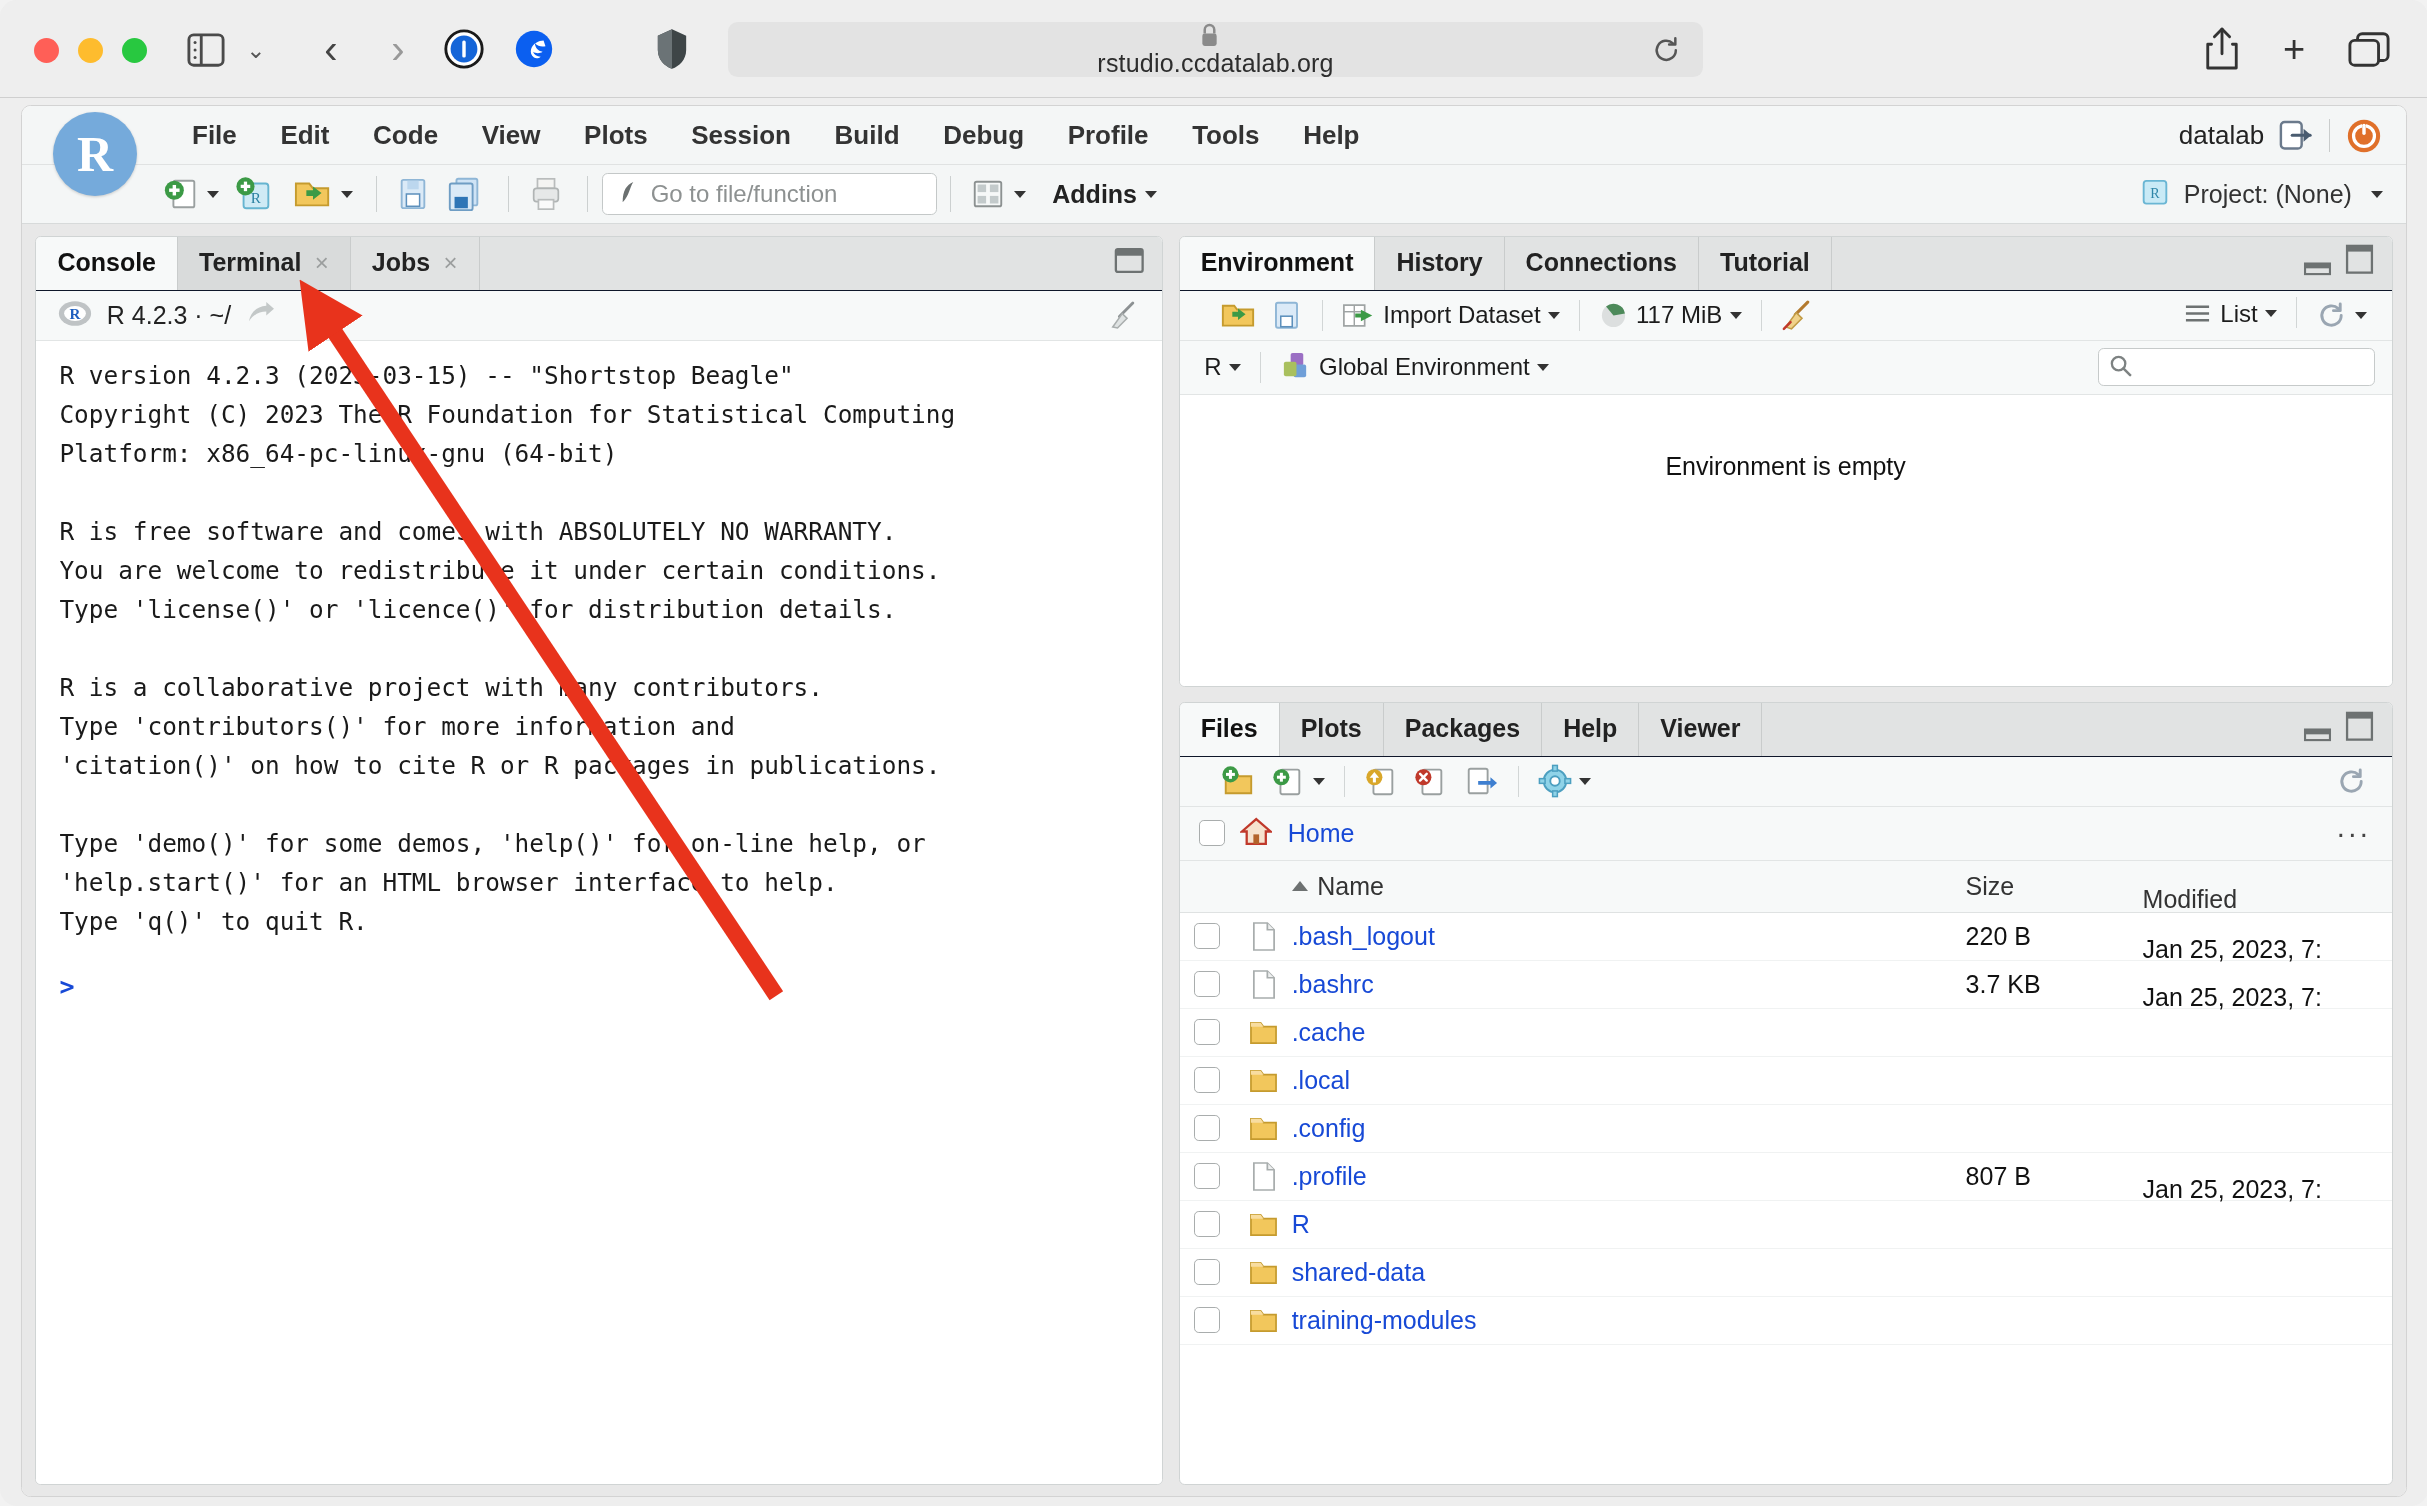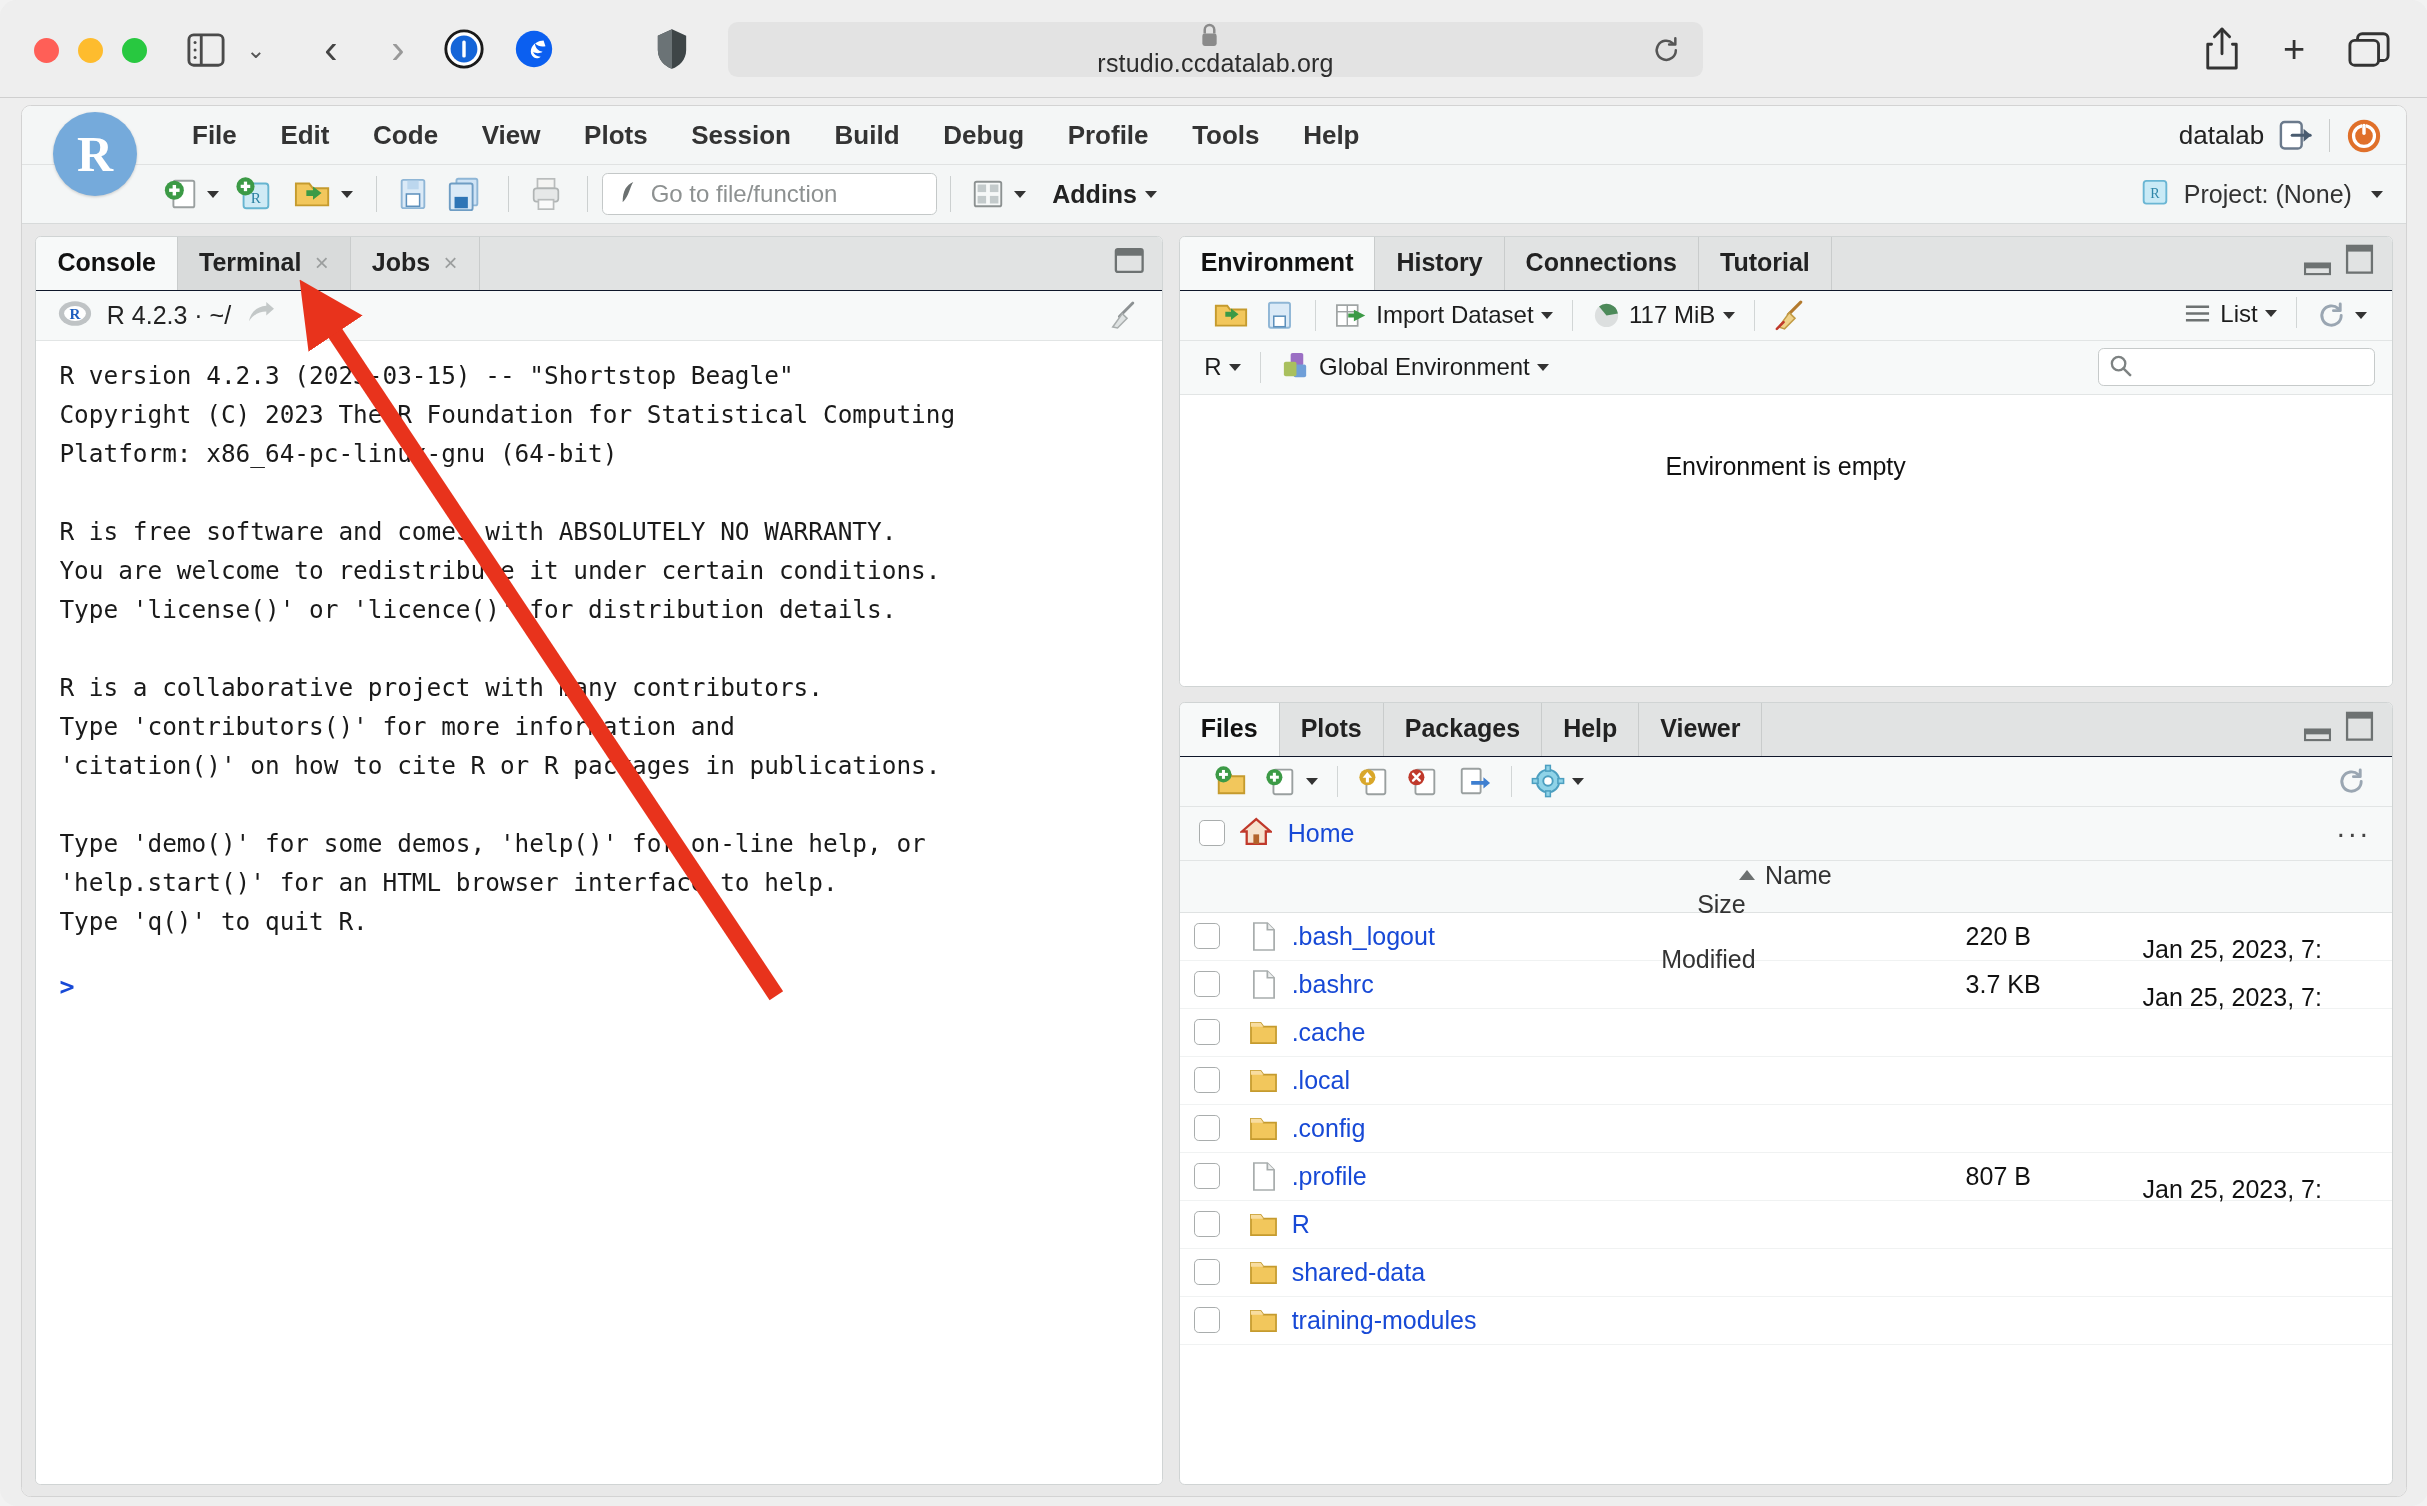--- a/index.html
+++ b/index.html
@@ -159,21 +159,21 @@
   #console-text {
     font-family: "DejaVu Sans Mono", monospace;
     font-size: 24.4px; line-height: 39px; color: #1a1a1a;
     white-space: pre;
   }
   #console-prompt { font-family: "DejaVu Sans Mono", monospace; font-size: 25px; color: #1749d6; font-weight: bold; margin-top: 31px; }
 
   
   .pane-toolbar {
     height: 50px; background: #f7f9f9; border-bottom: 1px solid #e2e5e5;
-    display: flex; align-items: center; padding-left: 26px; position: relative;
+    display: flex; align-items: center; padding-left: 33px; position: relative;
   }
   .pt-item { display: flex; align-items: center; padding: 2.9px 7.6px; border-radius: 3.8px; }
   .pt-label { font-size: 24px; color: #1c1c1c; margin-left: 7.6px; }
   .pt-sep { width: 1px; height: 31px; background: #d2d6d6; margin: 0 11.5px; }
   .pane-toolbar-right { position: absolute; right: 17px; display: flex; align-items: flex-start; }
   #env-scope-row {
     height: 54px; background: #f7f9f9; border-bottom: 1px solid #e2e5e5;
     display: flex; align-items: center; padding-left: 17px; position: relative;
   }
   #env-search {
@@ -188,21 +188,21 @@
 
   
   #files-path-row {
     height: 54px; background: #f7f9f9; border-bottom: 1px solid #e2e5e5;
     display: flex; align-items: center; padding-left: 19px; gap: 15.3px; position: relative;
   }
   #files-home-label { font-size: 25px; color: #1749d6; }
   #files-more { position: absolute; right: 21px; font-size: 29px; color: #444; letter-spacing: 1.9px; }
   .files-header-row {
     height: 52px; background: #f7f9f9; border-bottom: 1px solid #dfe2e2;
-    display: flex; align-items: center; font-size: 25px; color: #333; flex-direction: column;
+    display: flex; align-items: center; font-size: 25px; color: #333;
   }
   .fc-check { width: 55px; display: flex; justify-content: center; }
   .fc-icon { width: 57px; display: flex; justify-content: center; }
   .fc-name { flex: 1; display: flex; align-items: center; gap: 9.6px; }
   .fc-size { width: 177px; }
   .fc-mod  { width: 249px; margin-top: 26px; }
   .file-row {
     height: 48px; display: flex; align-items: center;
     font-size: 25px; border-bottom: 1px solid #f0f2f2;
   }

